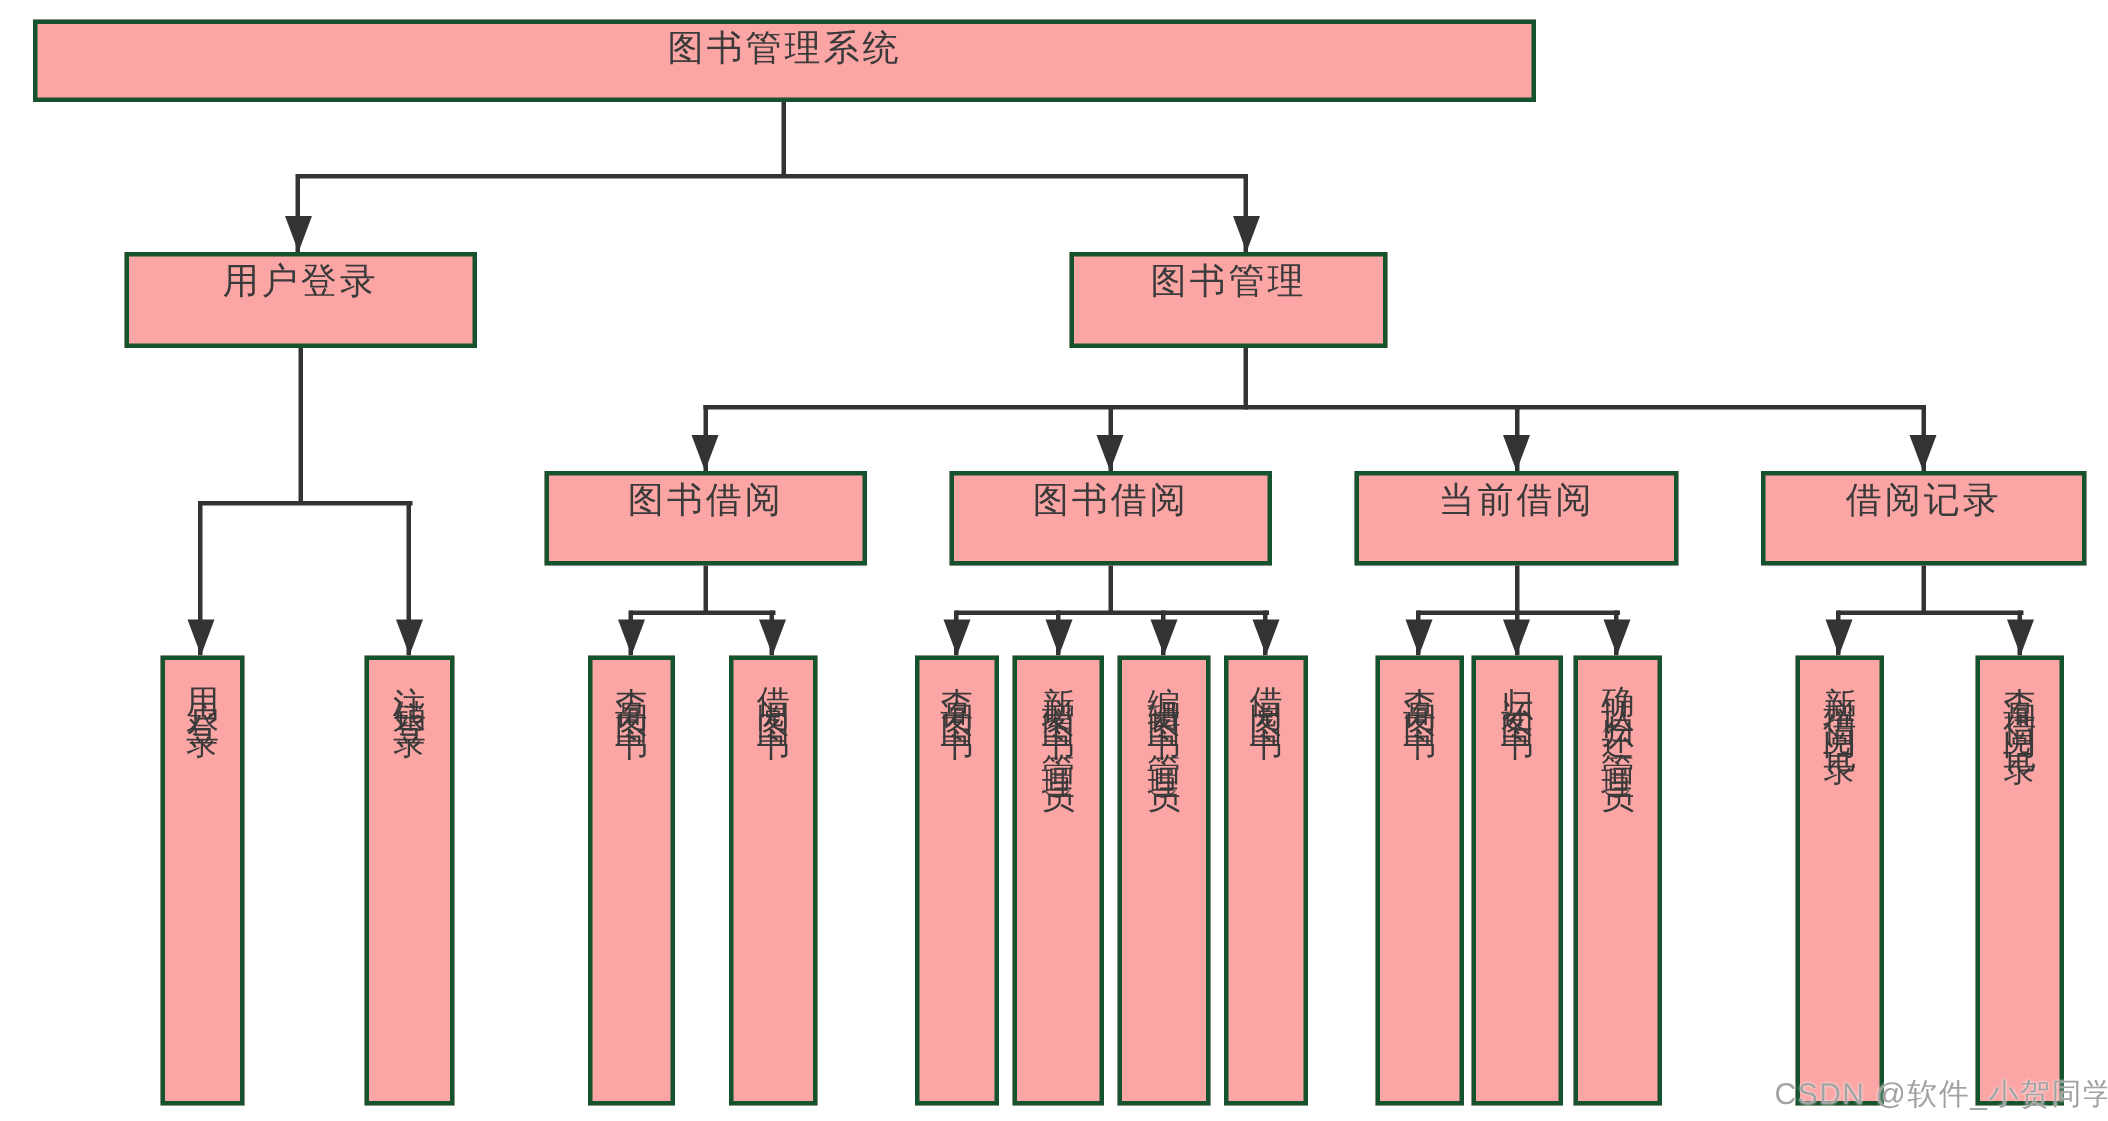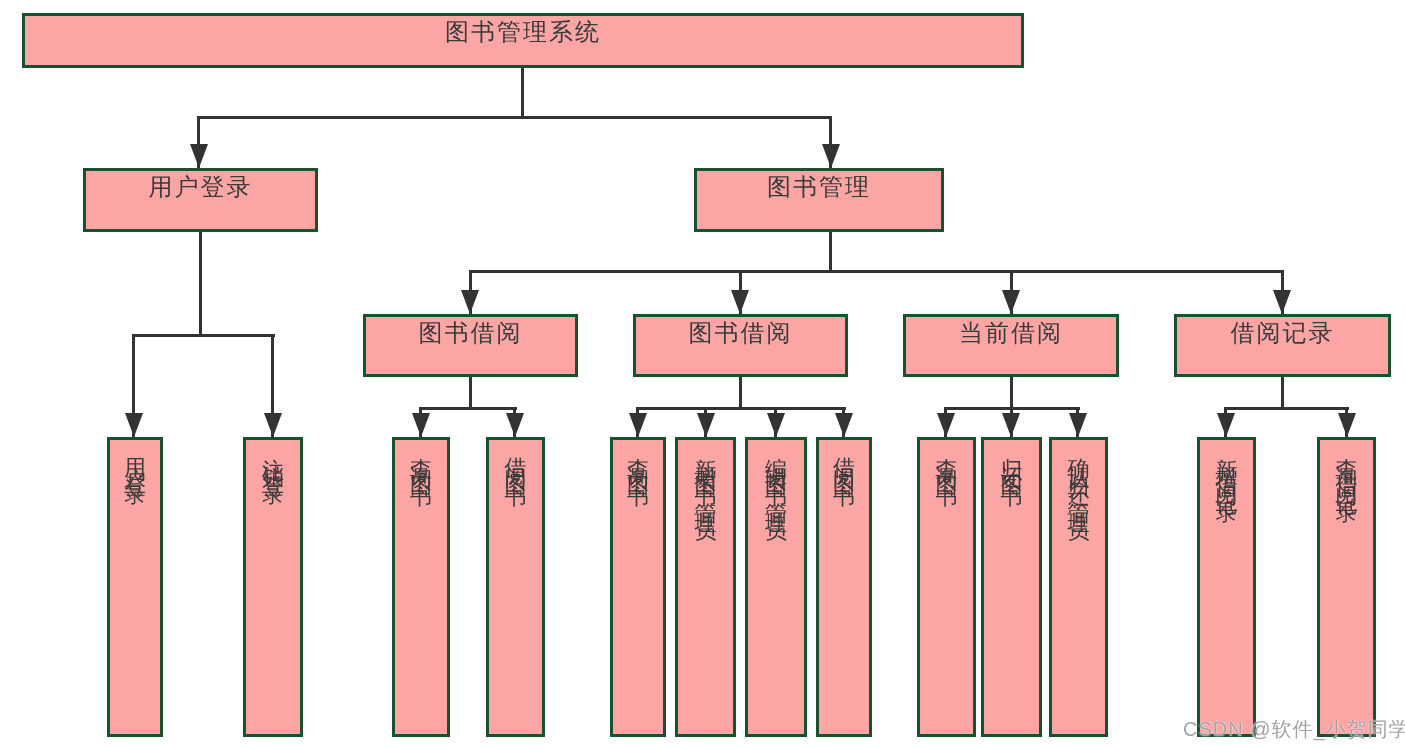--- a/index.html
+++ b/index.html
@@ -39,21 +39,21 @@
   <div class="line" style="left:521px;top:68px;width:3px;height:49px;"></div>
   <div class="line" style="left:198px;top:116px;width:634px;height:3px;"></div>
   <div class="line" style="left:197px;top:116px;width:3px;height:52px;"></div>
   <div class="line" style="left:829px;top:116px;width:3px;height:52px;"></div>
   <div class="arrow" style="left:190px;top:144px;"></div>
   <div class="arrow" style="left:822px;top:144px;"></div>
 
   <div class="box" style="left:83px;top:168px;width:235px;height:64px;">
     <span class="hlabel">用户登录</span>
   </div>
-  <div class="box" style="left:694px;top:168px;width:250px;height:64px;">
+  <div class="box" style="left:713px;top:168px;width:212px;height:64px;">
     <span class="hlabel">图书管理</span>
   </div>
 
   <div class="line" style="left:199px;top:232px;width:3px;height:104px;"></div>
   <div class="line" style="left:133px;top:334px;width:142px;height:3px;"></div>
   <div class="line" style="left:132px;top:334px;width:3px;height:103px;"></div>
   <div class="line" style="left:271px;top:334px;width:3px;height:103px;"></div>
   <div class="arrow" style="left:125px;top:413px;"></div>
   <div class="arrow" style="left:264px;top:413px;"></div>
 

